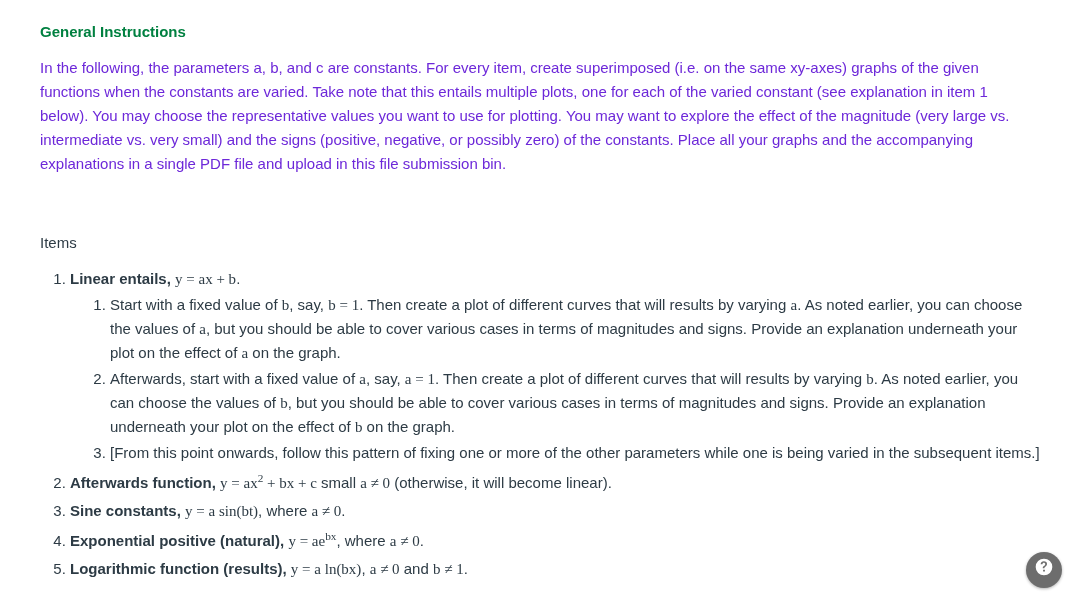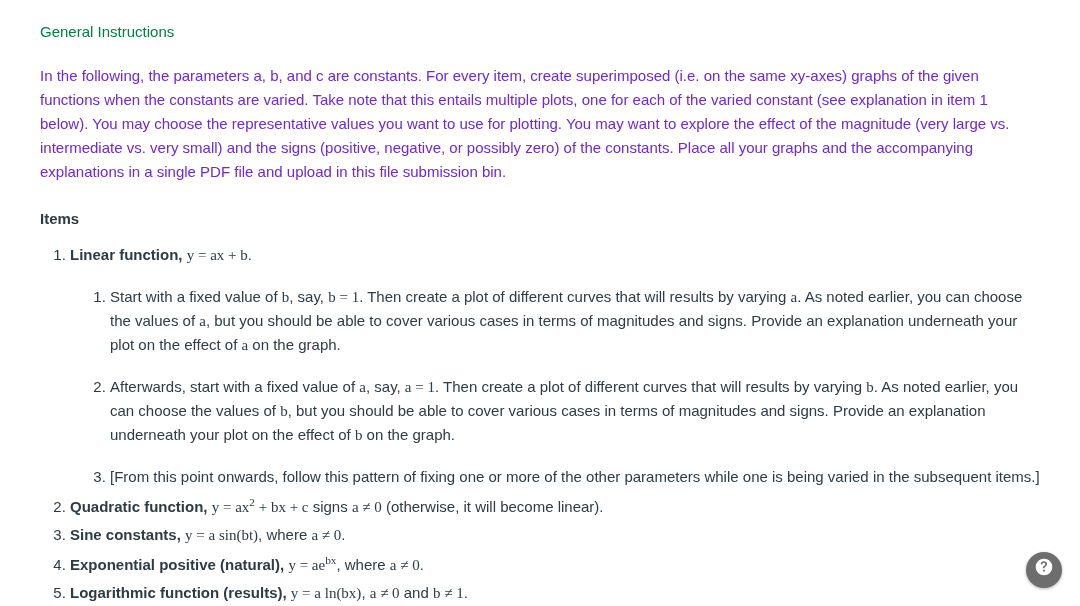--- a/index.html
+++ b/index.html
@@ -6,45 +6,45 @@
 body {
   font-family: "Segoe UI", "Helvetica Neue", Arial, sans-serif;
   font-size: 15px;
   line-height: 1.6;
   color: #2d3b45;
   background: #fff;
   padding: 20px 40px 40px 40px;
 }
 .section-heading {
   color: #008040;
-  font-weight: 400;
+  font-weight: 700;
   font-size: 15px;
-  margin-bottom: 20px;
+  margin-bottom: 12px;
 }
 .items-heading {
   color: #2d3b45;
-  font-weight: 700;
+  font-weight: 400;
   font-size: 15px;
-  margin-top: 23px;
+  margin-top: 55px;
   margin-bottom: 12px;
 }
 .intro-text {
   color: #6d28d9;
   max-width: 1000px;
 }
 .ol-lvl1 {
   list-style: decimal;
   padding-left: 30px;
 }
 .ol-lvl2 {
   list-style: decimal;
   padding-left: 40px;
 }
 .li1 { margin-top: 4px; }
-.li2 { margin-top: 18px; }
+.li2 { margin-top: 2px; }
 .m { font-family: "Cambria Math", "Times New Roman", serif; }
 .meq { font-family: "Cambria Math", "Times New Roman", serif; }
 sup { font-size: 0.75em; }
 .help-fab {
   position: fixed;
   right: 18px;
   bottom: 18px;
   width: 36px;
   height: 36px;
   border-radius: 50%;
@@ -61,33 +61,33 @@
 <body>
 
 <div class="section-heading">General Instructions</div>
 
 <p class="intro-text">In the following, the parameters a, b, and c are constants. For every item, create superimposed (i.e. on the same xy-axes) graphs of the given functions when the constants are varied. Take note that this entails multiple plots, one for each of the varied constant (see explanation in item 1 below). You may choose the representative values you want to use for plotting. You may want to explore the effect of the magnitude (very large vs. intermediate vs. very small) and the signs (positive, negative, or possibly zero) of the constants. Place all your graphs and the accompanying explanations in a single PDF file and upload in this file submission bin.</p>
 
 <div class="items-heading">Items</div>
 
 <ol class="ol-lvl1">
   <li class="li1">
-    <strong>Linear function, </strong><span class="m">y = ax + b</span><span>.</span>
+    <strong>Linear entails, </strong><span class="m">y = ax + b</span><span>.</span>
     <ol class="ol-lvl2">
       <li class="li2">
         <span>Start with a fixed value of </span><span class="m">b</span><span>, say, </span><span class="meq">b = 1</span><span>. Then create a plot of different curves that will results by varying </span><span class="m">a</span><span>. As noted earlier, you can choose the values of </span><span class="m">a</span><span>, but you should be able to cover various cases in terms of magnitudes and signs. Provide an explanation underneath your plot on the effect of </span><span class="m">a</span><span> on the graph.</span>
       </li>
       <li class="li2">
         <span>Afterwards, start with a fixed value of </span><span class="m">a</span><span>, say, </span><span class="meq">a = 1</span><span>. Then create a plot of different curves that will results by varying </span><span class="m">b</span><span>. As noted earlier, you can choose the values of </span><span class="m">b</span><span>, but you should be able to cover various cases in terms of magnitudes and signs. Provide an explanation underneath your plot on the effect of </span><span class="m">b</span><span> on the graph.</span>
       </li>
       <li class="li2">[From this point onwards, follow this pattern of fixing one or more of the other parameters while one is being varied in the subsequent items.]</li>
     </ol>
   </li>
   <li class="li1">
-    <strong>Quadratic function, </strong><span class="m">y = ax</span><sup class="meq">2</sup><span class="m"> + bx + c</span><span> signs </span><span class="meq">a ≠ 0</span><span> (otherwise, it will become linear).</span>
+    <strong>Afterwards function, </strong><span class="m">y = ax</span><sup class="meq">2</sup><span class="m"> + bx + c</span><span> small </span><span class="meq">a ≠ 0</span><span> (otherwise, it will become linear).</span>
   </li>
   <li class="li1">
     <strong>Sine constants, </strong><span class="m">y = a sin(bt)</span><span>, where </span><span class="meq">a ≠ 0</span><span>.</span>
   </li>
   <li class="li1">
     <strong>Exponential positive (natural), </strong><span class="m">y = ae</span><sup class="m">bx</sup><span>, where </span><span class="meq">a ≠ 0</span><span>.</span>
   </li>
   <li class="li1">
     <strong>Logarithmic function (results), </strong><span class="m">y = a ln(bx)</span><span>, </span><span class="meq">a ≠ 0</span><span> and </span><span class="meq">b ≠ 1</span><span>.</span>
   </li>

